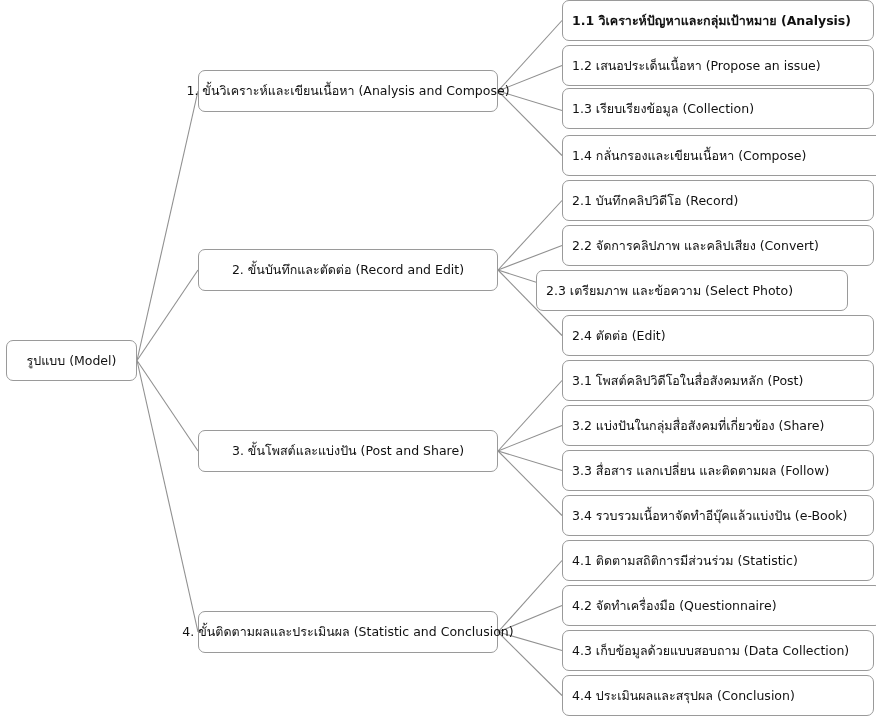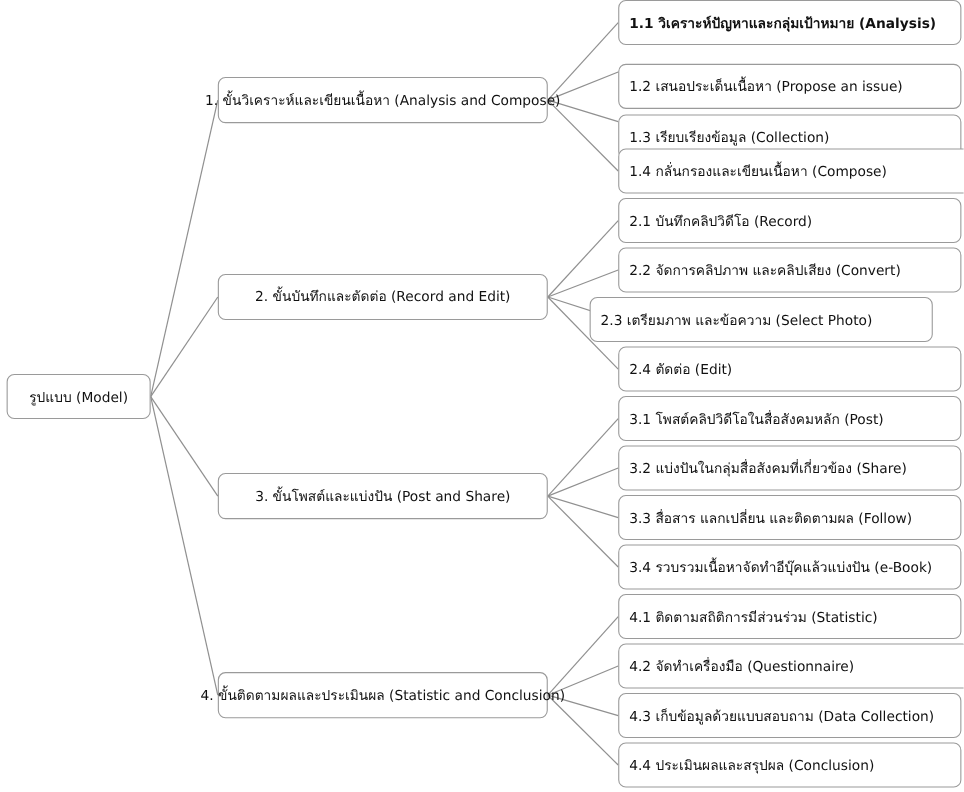--- a/index.html
+++ b/index.html
@@ -88,24 +88,24 @@
   <div id="nodes">
       <div class="node node-root" style="left: 6px; top: 340px; width: 131px; height: 41px; border-color: rgb(154, 154, 154); background: rgb(255, 255, 255); color: rgb(17, 17, 17);">
         <span class="node-label">รูปแบบ (Model)</span>
       </div>
       <div class="node node-branch" style="left: 198px; top: 70px; width: 300px; height: 42px; border-color: rgb(154, 154, 154); background: rgb(255, 255, 255); color: rgb(17, 17, 17);">
         <span class="node-label">1. ขั้นวิเคราะห์และเขียนเนื้อหา (Analysis and Compose)</span>
       </div>
       <div class="node node-leaf" style="left: 562px; top: 0px; width: 312px; height: 41px; border-color: rgb(154, 154, 154); background: rgb(255, 255, 255); color: rgb(17, 17, 17); font-weight: bold;">
         <span class="node-label">1.1 วิเคราะห์ปัญหาและกลุ่มเป้าหมาย (Analysis)</span>
       </div>
-      <div class="node node-leaf" style="left: 562px; top: 45px; width: 312px; height: 41px; border-color: rgb(154, 154, 154); background: rgb(255, 255, 255); color: rgb(17, 17, 17); margin-top: 13px;">
+      <div class="node node-leaf" style="left: 562px; top: 45px; width: 312px; height: 41px; border-color: rgb(154, 154, 154); background: rgb(255, 255, 255); color: rgb(17, 17, 17);">
         <span class="node-label">1.2 เสนอประเด็นเนื้อหา (Propose an issue)</span>
       </div>
-      <div class="node node-leaf" style="left: 562px; top: 104px; width: 312px; height: 41px; border-color: rgb(154, 154, 154); background: rgb(255, 255, 255); color: rgb(17, 17, 17);">
+      <div class="node node-leaf" style="left: 562px; top: 88px; width: 312px; height: 41px; border-color: rgb(154, 154, 154); background: rgb(255, 255, 255); color: rgb(17, 17, 17);">
         <span class="node-label">1.3 เรียบเรียงข้อมูล (Collection)</span>
       </div>
       <div class="node node-leaf" style="left: 562px; top: 135px; width: 374px; height: 41px; border-color: rgb(154, 154, 154); background: rgb(255, 255, 255); color: rgb(17, 17, 17);">
         <span class="node-label">1.4 กลั่นกรองและเขียนเนื้อหา (Compose)</span>
       </div>
       <div class="node node-branch" style="left: 198px; top: 249px; width: 300px; height: 42px; border-color: rgb(154, 154, 154); background: rgb(255, 255, 255); color: rgb(17, 17, 17);">
         <span class="node-label">2. ขั้นบันทึกและตัดต่อ (Record and Edit)</span>
       </div>
       <div class="node node-leaf" style="left: 562px; top: 180px; width: 312px; height: 41px; border-color: rgb(154, 154, 154); background: rgb(255, 255, 255); color: rgb(17, 17, 17);">
         <span class="node-label">2.1 บันทึกคลิปวิดีโอ (Record)</span>

